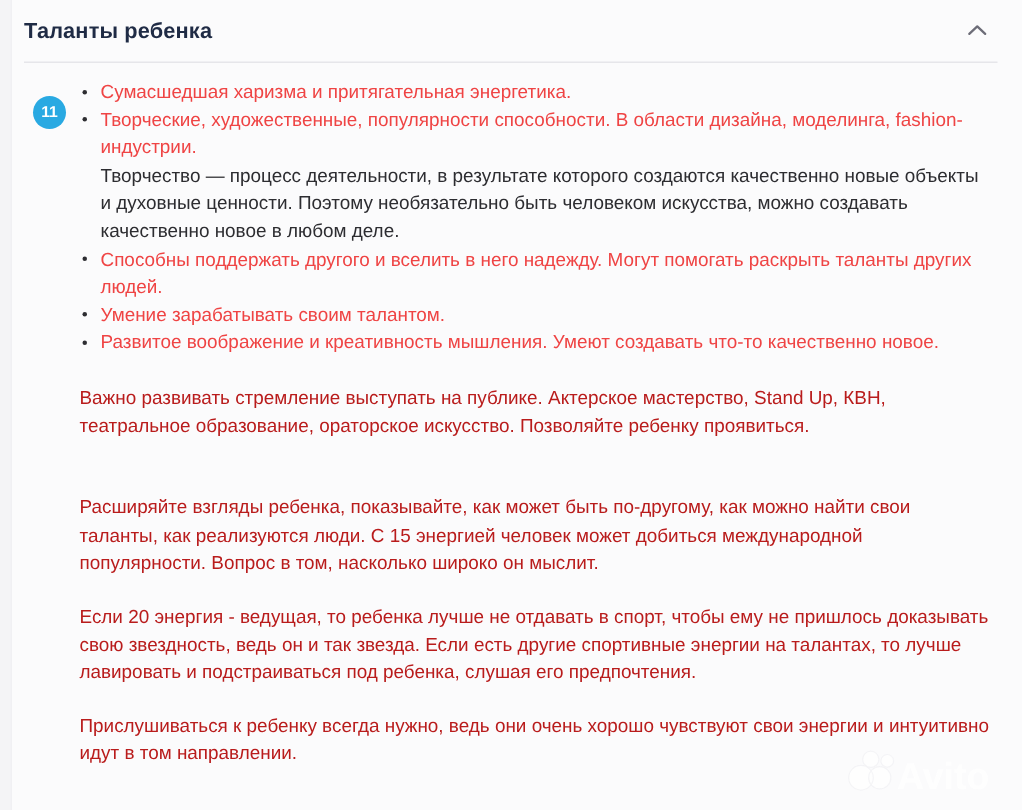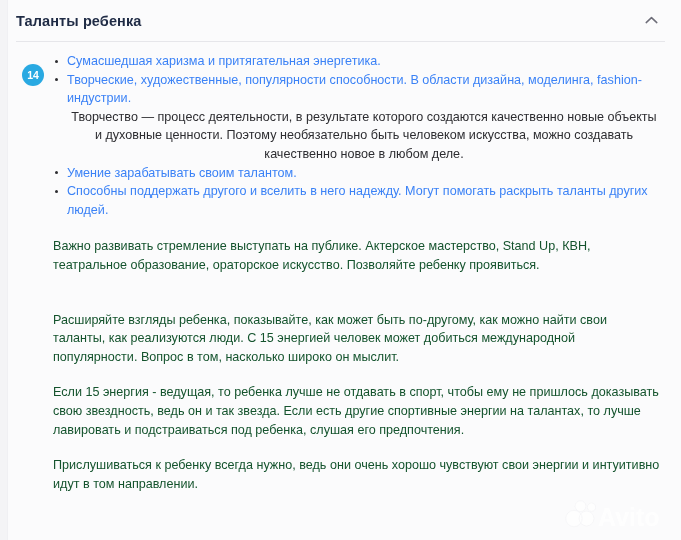--- a/index.html
+++ b/index.html
@@ -122,46 +122,45 @@
   .bullet-list {
     margin: 0;
     padding: 0;
     list-style: none;
   }
   .bullet-item {
     position: relative;
     padding-left: 15px;
     font-size: 12.6px;
     line-height: 18.6px;
-    color: #3b82f6;
+    color: #ef4444;
     margin: 0;
   }
   .bullet-item::before {
     content: "";
     position: absolute;
     left: 3px;
     top: 7.5px;
     width: 3.2px;
     height: 3.2px;
     border-radius: 50%;
     background: #2d2d31;
   }
   .bullet-sub {
     padding-left: 15px;
     font-size: 12.6px;
     line-height: 18.6px;
     color: #2d2d31;
     margin: 0;
-    text-align: center;
   }
 
   .para {
     font-size: 12.6px;
     line-height: 18.6px;
-    color: #14532d;
+    color: #b91c1c;
     margin: 0;
     padding-left: 1px;
   }
   .para-gap { height: 18px; }
   .para-gap-sm { height: 17px; }
 
   
   .avito-watermark {
     position: absolute;
     left: 565px;
@@ -189,42 +188,43 @@
         </svg>
       </span>
     </div>
   </div>
 
   <div class="header-divider"></div>
 
   <div class="panel-body">
     <div class="content-row">
 
-      <div class="energy-badge">14</div>
+      <div class="energy-badge">11</div>
 
       <div class="text-column">
 
         <ul class="bullet-list">
           <li class="bullet-item">Сумасшедшая харизма и притягательная энергетика.</li>
           <li class="bullet-item">Творческие, художественные, популярности способности. В области дизайна, моделинга, fashion-индустрии.</li>
           <li class="bullet-sub">Творчество — процесс деятельности, в результате которого создаются качественно новые объекты и духовные ценности. Поэтому необязательно быть человеком искусства, можно создавать качественно новое в любом деле.</li>
+          <li class="bullet-item">Способны поддержать другого и вселить в него надежду. Могут помогать раскрыть таланты других людей.</li>
           <li class="bullet-item">Умение зарабатывать своим талантом.</li>
-          <li class="bullet-item">Способны поддержать другого и вселить в него надежду. Могут помогать раскрыть таланты других людей.</li>
+          <li class="bullet-item">Развитое воображение и креативность мышления. Умеют создавать что-то качественно новое.</li>
         </ul>
 
         <div class="para-gap"></div>
         <p class="para">Важно развивать стремление выступать на публике. Актерское мастерство, Stand Up, КВН, театральное образование, ораторское искусство. Позволяйте ребенку проявиться.</p>
 
         <div class="para-gap"></div>
 
         <div class="para-gap"></div>
         <p class="para">Расширяйте взгляды ребенка, показывайте, как может быть по-другому, как можно найти свои таланты, как реализуются люди. С 15 энергией человек может добиться международной популярности. Вопрос в том, насколько широко он мыслит.</p>
 
         <div class="para-gap-sm"></div>
-        <p class="para">Если 15 энергия - ведущая, то ребенка лучше не отдавать в спорт, чтобы ему не пришлось доказывать свою звездность, ведь он и так звезда. Если есть другие спортивные энергии на талантах, то лучше лавировать и подстраиваться под ребенка, слушая его предпочтения.</p>
+        <p class="para">Если 20 энергия - ведущая, то ребенка лучше не отдавать в спорт, чтобы ему не пришлось доказывать свою звездность, ведь он и так звезда. Если есть другие спортивные энергии на талантах, то лучше лавировать и подстраиваться под ребенка, слушая его предпочтения.</p>
 
         <div class="para-gap-sm"></div>
         <p class="para">Прислушиваться к ребенку всегда нужно, ведь они очень хорошо чувствуют свои энергии и интуитивно идут в том направлении.</p>
 
       </div>
     </div>
   </div>
 
   <div class="avito-watermark">
     <svg width="112" height="34" viewBox="0 0 112 34">

